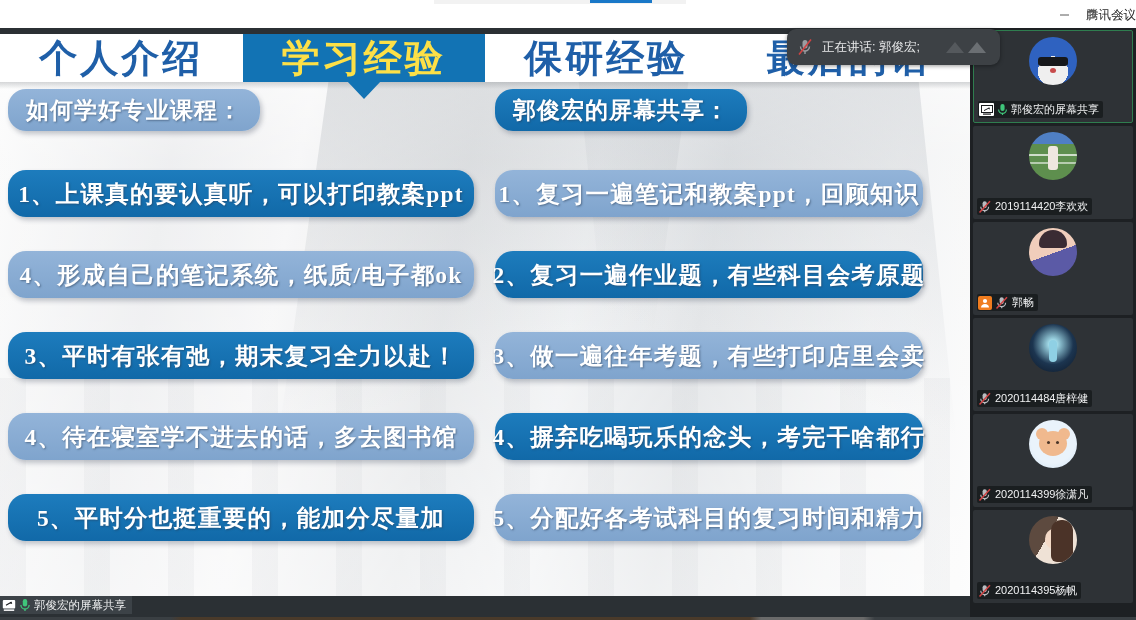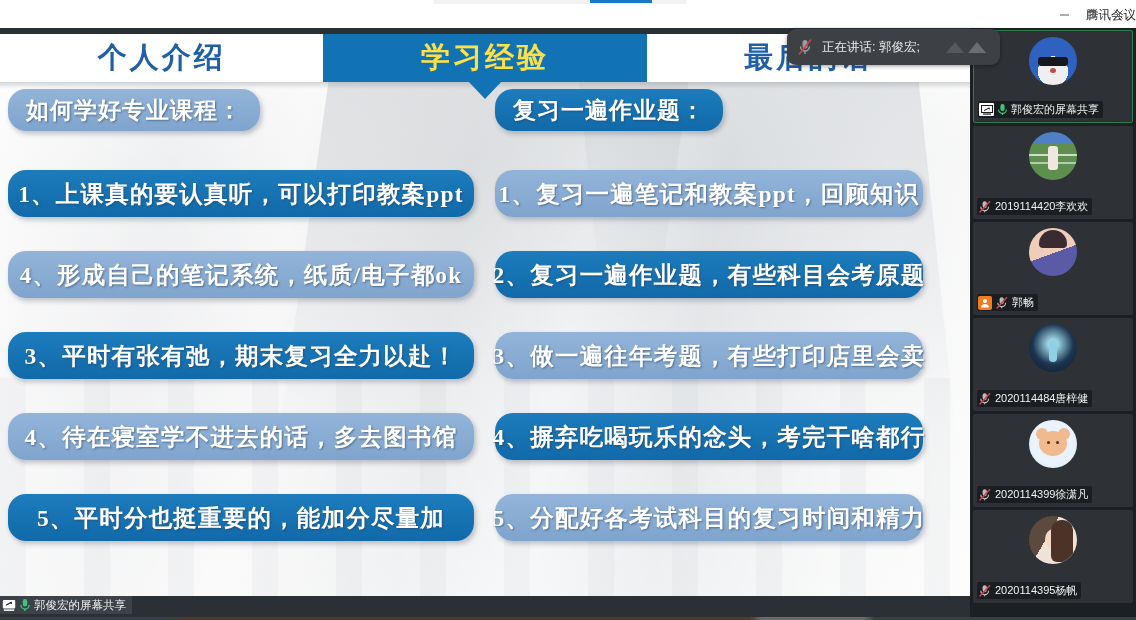--- a/index.html
+++ b/index.html
@@ -84,21 +84,21 @@
 
   
   .tabbar {
     position: absolute; left: 0; top: 0; width: 970px; height: 48px;
     display: flex; z-index: 6;
   }
   .tab {
     flex: 1 1 0; height: 48px;
     display: flex; align-items: center; justify-content: center;
     font-family: "Liberation Serif", "DejaVu Serif", serif;
-    font-size: 29px; font-weight: 700; letter-spacing: 3px;
+    font-size: 38px; font-weight: 700; letter-spacing: 3px;
     background: #ffffff; color: #1f5fa8;
     position: relative;
   }
   .tab.active { background: #1273b4; color: #fde047; }
   .tab.active .tab-arrow {
     position: absolute; left: 50%; bottom: -17px; transform: translateX(-50%);
     width: 0; height: 0;
     border-left: 17px solid transparent; border-right: 17px solid transparent;
     border-top: 18px solid #1273b4;
   }
@@ -271,38 +271,41 @@
 
     <div class="tabbar">
       <div class="tab">
         <span>个人介绍</span>
       </div>
       <div class="tab active">
         <span>学习经验</span>
         <span class="tab-arrow"></span>
       </div>
       <div class="tab">
+        <span>保研经验</span>
+      </div>
+      <div class="tab">
         <span>最后的话</span>
       </div>
     </div>
     <div class="tabbar-shadow"></div>
 
     <div class="columns">
 
       <div class="col col-left">
         <div class="chip header light row-gap-head">如何学好专业课程：</div>
         <div class="chip item dark  row-gap">1、上课真的要认真听，可以打印教案ppt</div>
         <div class="chip item light row-gap">4、形成自己的笔记系统，纸质/电子都ok</div>
         <div class="chip item dark  row-gap">3、平时有张有弛，期末复习全力以赴！</div>
         <div class="chip item light row-gap">4、待在寝室学不进去的话，多去图书馆</div>
         <div class="chip item dark">5、平时分也挺重要的，能加分尽量加</div>
       </div>
 
       <div class="col col-right">
-        <div class="chip header dark row-gap-head">复习一遍作业题：</div>
+        <div class="chip header dark row-gap-head">郭俊宏的屏幕共享：</div>
         <div class="chip item light row-gap">1、复习一遍笔记和教案ppt，回顾知识</div>
         <div class="chip item dark  row-gap">2、复习一遍作业题，有些科目会考原题</div>
         <div class="chip item light row-gap">3、做一遍往年考题，有些打印店里会卖</div>
         <div class="chip item dark  row-gap">4、摒弃吃喝玩乐的念头，考完干啥都行</div>
         <div class="chip item light">5、分配好各考试科目的复习时间和精力</div>
       </div>
 
     </div>
   </div>
 

